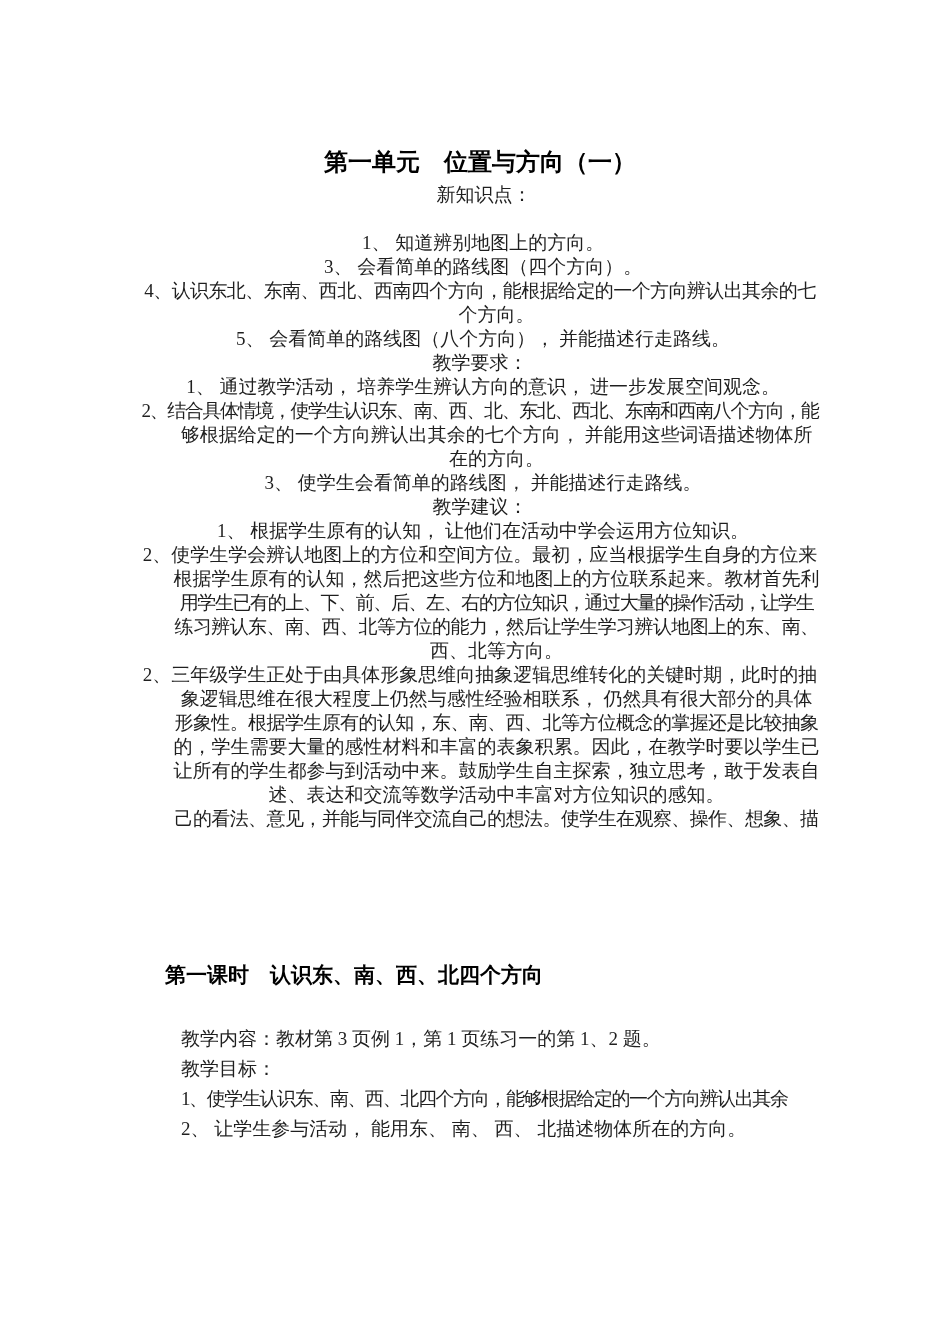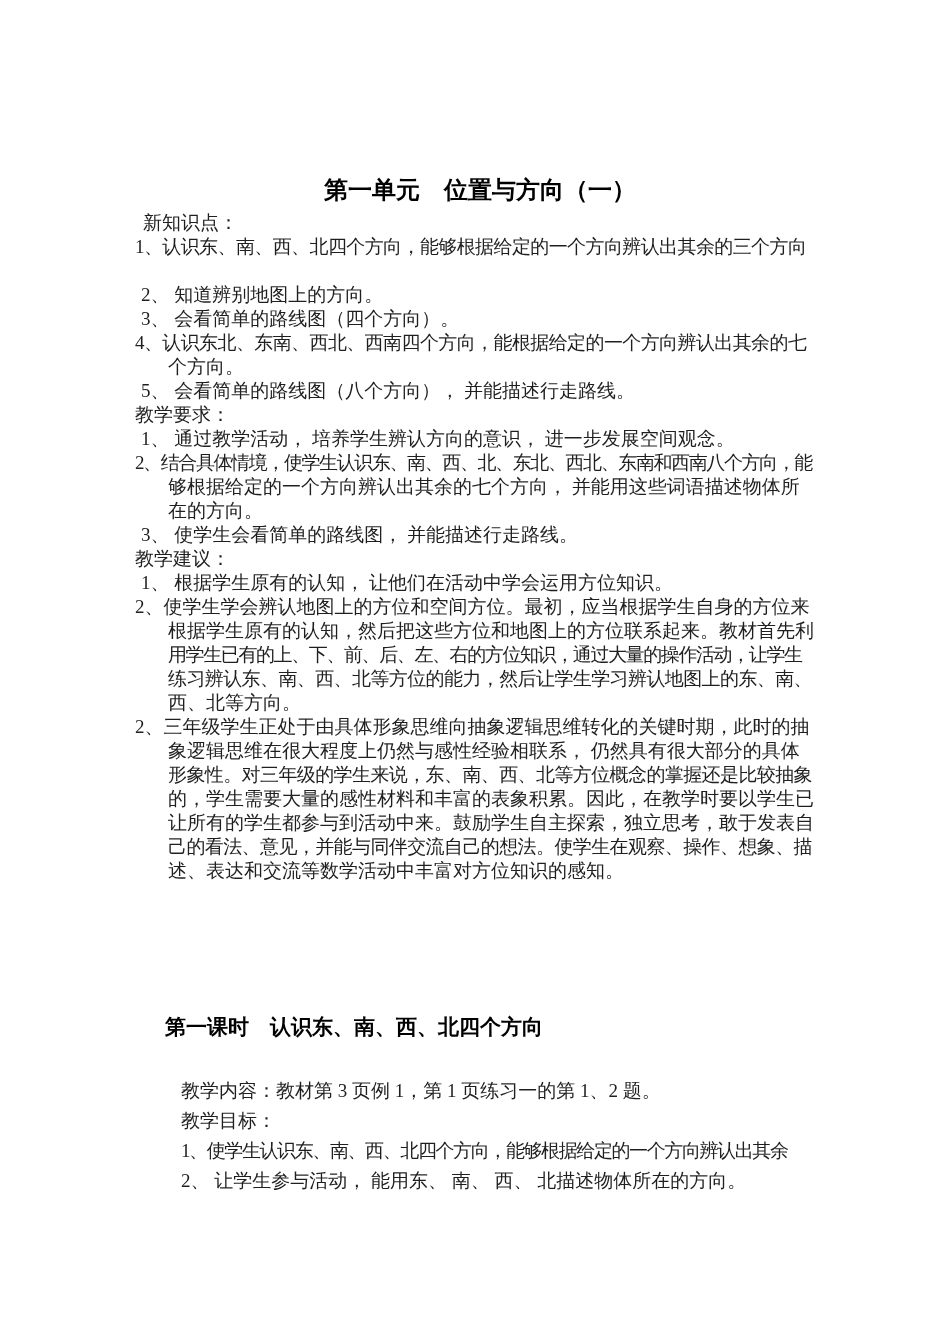--- a/index.html
+++ b/index.html
@@ -13,21 +13,20 @@
     height: 1344px;
     background: #ffffff;
     overflow: hidden;
     font-family: "Liberation Serif", "DejaVu Serif", serif;
   }
   .content {
     position: absolute;
     left: 135px;
     top: 148px;
     width: 690px;
-    margin-top: 28px;
   }
   .unit-title {
     margin: 0 0 7px 0;
     height: 28px;
     line-height: 28px;
     font-size: 24px;
     font-weight: bold;
     text-align: center;
     color: #000000;
     white-space: pre;
@@ -42,20 +41,21 @@
     font-weight: bold;
     color: #000000;
     white-space: pre;
   }
   .ln {
     height: 24px;
     line-height: 24px;
     font-size: 19px;
     color: #1f1f1f;
     white-space: pre;
+    text-align: center;
   }
   .ln2 {
     height: 30px;
     line-height: 30px;
     font-size: 19px;
     color: #1f1f1f;
     white-space: pre;
   }
   .x0  { padding-left: 0; }
   .x6  { padding-left: 6px; }
@@ -70,47 +70,46 @@
 </head>
 <body>
 
 <div class="page">
   <div class="content">
 
     <h1 class="unit-title">第一单元　位置与方向（一）</h1>
 
     <div>
       <div class="ln x8">新知识点：</div>
-      <div class="ln x0 c1">1、认识东、南、西、北四个方向，能够根据给定的一个方向辨认出其余的三个方向</div>
       <div class="ln x0"></div>
-      <div class="ln x6">2、 知道辨别地图上的方向。</div>
+      <div class="ln x6">1、 知道辨别地图上的方向。</div>
       <div class="ln x6">3、 会看简单的路线图（四个方向）。</div>
       <div class="ln x0 c1">4、认识东北、东南、西北、西南四个方向，能根据给定的一个方向辨认出其余的七</div>
       <div class="ln x33">个方向。</div>
       <div class="ln x6">5、 会看简单的路线图（八个方向）， 并能描述行走路线。</div>
       <div class="ln x0">教学要求：</div>
       <div class="ln x6">1、 通过教学活动， 培养学生辨认方向的意识， 进一步发展空间观念。</div>
       <div class="ln x0 c2">2、结合具体情境，使学生认识东、南、西、北、东北、西北、东南和西南八个方向，能</div>
       <div class="ln x33">够根据给定的一个方向辨认出其余的七个方向， 并能用这些词语描述物体所</div>
       <div class="ln x33">在的方向。</div>
       <div class="ln x6">3、 使学生会看简单的路线图， 并能描述行走路线。</div>
       <div class="ln x0">教学建议：</div>
       <div class="ln x6">1、 根据学生原有的认知， 让他们在活动中学会运用方位知识。</div>
       <div class="ln x0">2、使学生学会辨认地图上的方位和空间方位。最初，应当根据学生自身的方位来</div>
       <div class="ln x33">根据学生原有的认知，然后把这些方位和地图上的方位联系起来。教材首先利</div>
       <div class="ln x33 c2">用学生已有的上、下、前、后、左、右的方位知识，通过大量的操作活动，让学生</div>
       <div class="ln x33 c1">练习辨认东、南、西、北等方位的能力，然后让学生学习辨认地图上的东、南、</div>
       <div class="ln x33">西、北等方向。</div>
       <div class="ln x0">2、三年级学生正处于由具体形象思维向抽象逻辑思维转化的关键时期，此时的抽</div>
       <div class="ln x33">象逻辑思维在很大程度上仍然与感性经验相联系， 仍然具有很大部分的具体</div>
-      <div class="ln x33 c1">形象性。对三年级的学生来说，东、南、西、北等方位概念的掌握还是比较抽象</div>
+      <div class="ln x33 c1">形象性。根据学生原有的认知，东、南、西、北等方位概念的掌握还是比较抽象</div>
       <div class="ln x33">的，学生需要大量的感性材料和丰富的表象积累。因此，在教学时要以学生已</div>
       <div class="ln x33">让所有的学生都参与到活动中来。鼓励学生自主探索，独立思考，敢于发表自</div>
+      <div class="ln x33">述、表达和交流等数学活动中丰富对方位知识的感知。</div>
       <div class="ln x33 c1">己的看法、意见，并能与同伴交流自己的想法。使学生在观察、操作、想象、描</div>
-      <div class="ln x33">述、表达和交流等数学活动中丰富对方位知识的感知。</div>
     </div>
 
     <div class="gap-a"></div>
 
     <h2 class="lesson-title">第一课时　认识东、南、西、北四个方向</h2>
 
     <div class="gap-b"></div>
 
     <div>
       <div class="ln2 x46">教学内容：教材第 3 页例 1，第 1 页练习一的第 1、2 题。</div>

